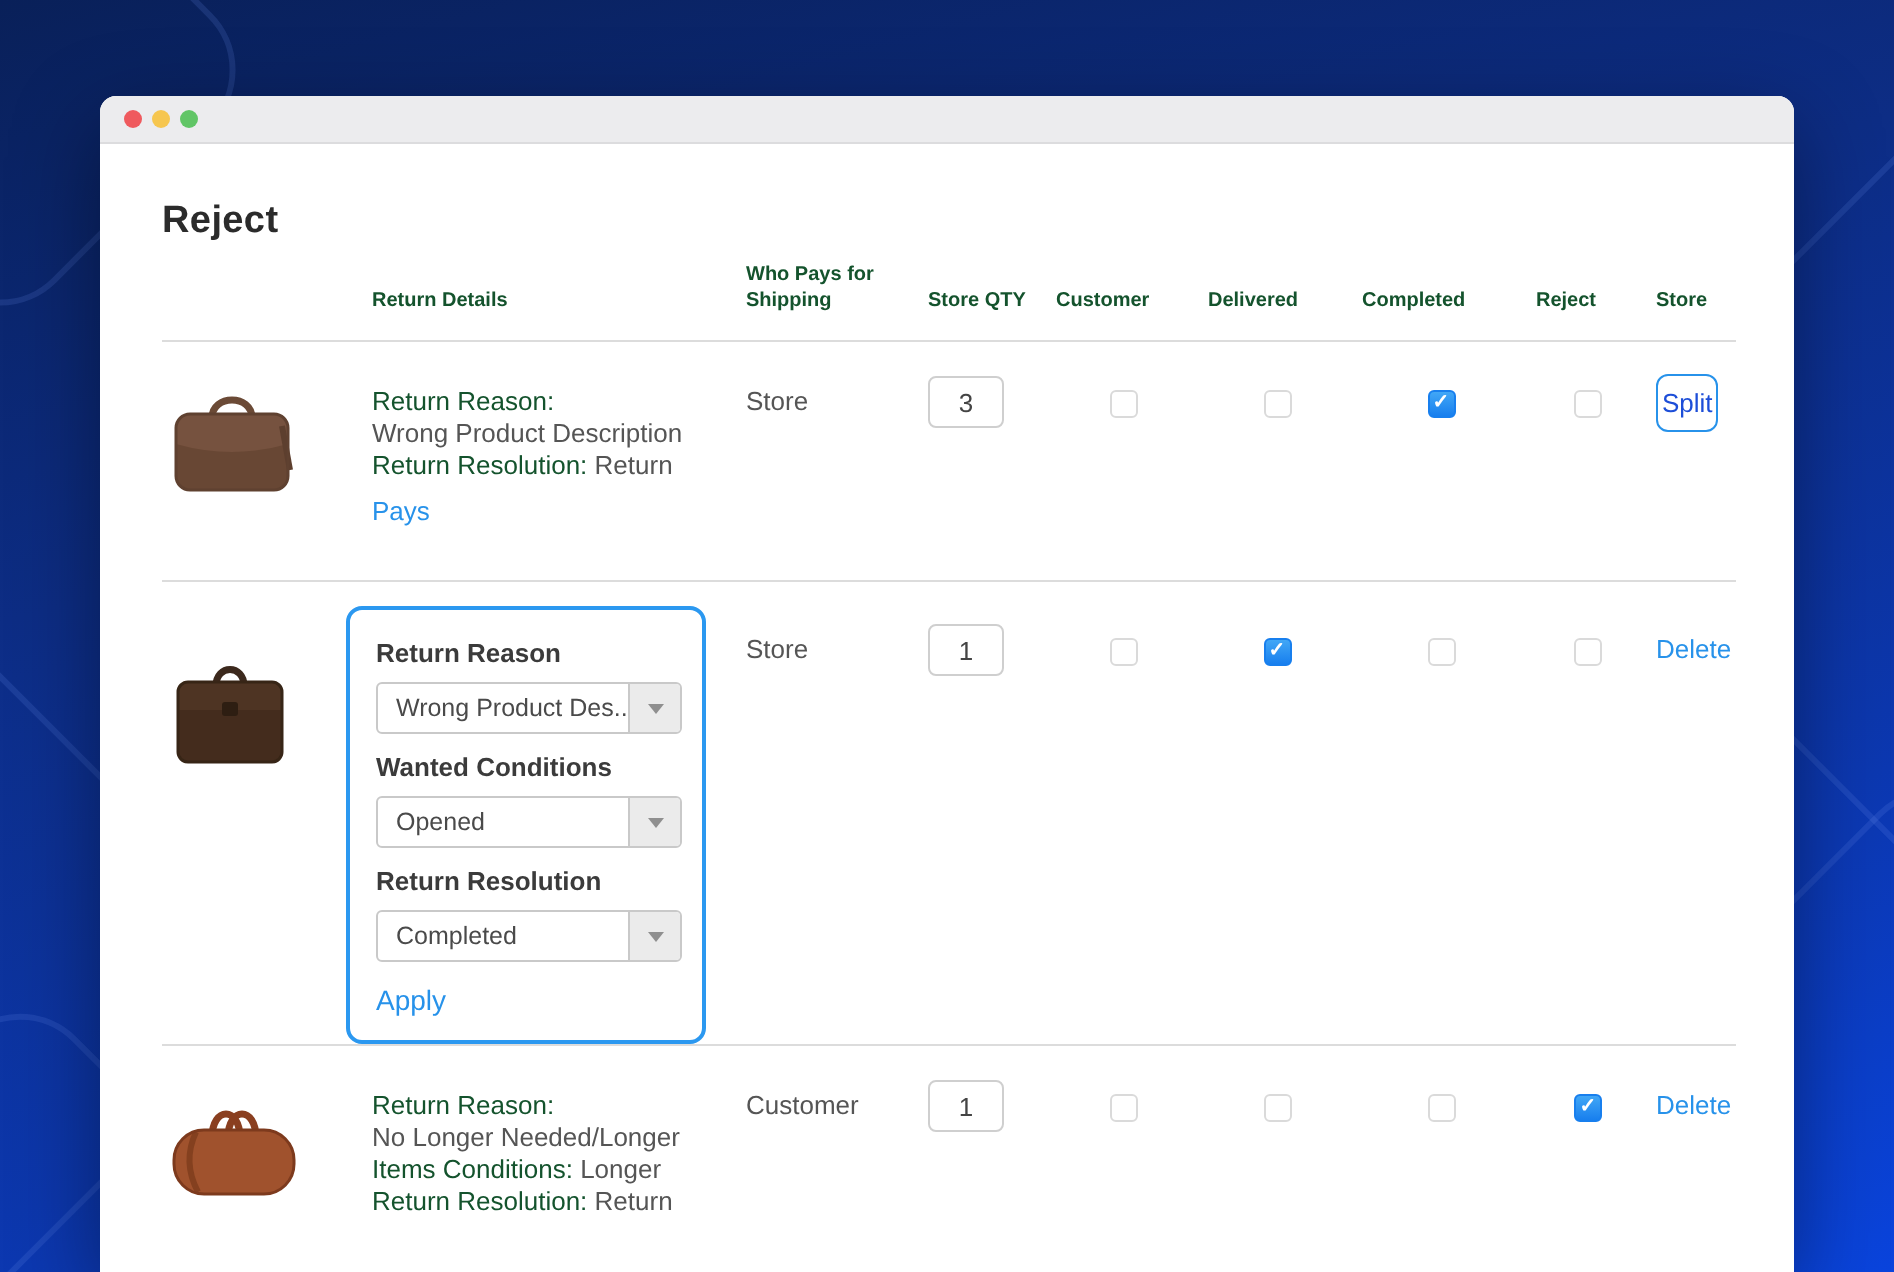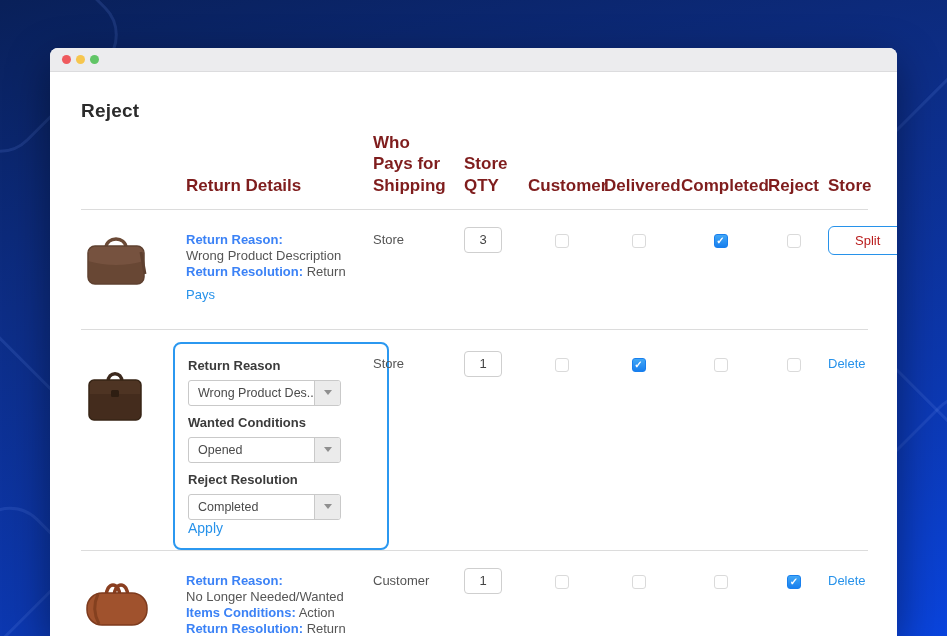--- a/index.html
+++ b/index.html
@@ -57,36 +57,36 @@
     grid-template-columns: 105px 187px 91px 64px 76px 77px 87px 60px 1fr;
     width: 787px;
   }
   .thead {
     align-items: end;
     padding-bottom: 13px;
     margin-top: 10px;
     border-bottom: 1px solid #dcdcdc;
   }
   .th {
-    font-size: 17px; font-weight: bold; color: #7f1d1d;
+    font-size: 10px; font-weight: bold; color: #14532d;
     line-height: 1.25; padding-right: 10px;
   }
   .row { border-bottom: 1px solid #dcdcdc; }
   .row.last { border-bottom: none; min-height: 125px; }
   .row-1 { min-height: 120px; }
   .row-2 { min-height: 218px; }
 
   .cell { padding-top: 22px; padding-right: 8px; font-size: 13px; color: #555; }
   .row-2 .cell.mid { padding-top: 26px; }
   .cell-img { padding-top: 20px; padding-left: 3px; }
   .row-2 .cell-img { padding-top: 36px; }
   .row-3 .cell-img { padding-top: 22px; }
 
   .details div { line-height: 16px; }
-  .b { font-weight: bold; color: #3b82f6; }
+  .b { font-weight: normal; color: #14532d; }
   .link {
     color: #2792ea; text-decoration: none; font-size: 13px;
     display: inline-block; cursor: pointer;
   }
   .details .link { margin-top: 7px; }
 
   .qty-input {
     width: 38px; height: 26px; margin-top: -5px;
     border: 1px solid #cfcfcf; border-radius: 4px;
     text-align: center; font-size: 13px; color: #444;
@@ -104,31 +104,31 @@
   .checkbox.checked {
     background: linear-gradient(180deg, #41a7f6, #187fee);
     border-color: #187fee;
   }
   .checkbox.checked::after {
     content: "✓"; color: #fff; font-size: 10px; font-weight: bold; line-height: 1;
   }
 
   .split-btn {
     margin-top: -6px;
-    padding: 6px 26px;
+    padding: 6px 2px;
     background: #fff;
     border: 1.5px solid #2792ea; border-radius: 6px;
-    color: #b91c1c; font-size: 13px;
+    color: #1d4ed8; font-size: 13px;
     font-family: "Liberation Sans", sans-serif;
     cursor: pointer; white-space: nowrap;
   }
 
   
   .editor {
-    width: 216px;
+    width: 180px;
     margin-left: -13px; margin-top: -10px;
     border: 2px solid #2b98f0; border-radius: 8px;
     background: #fff;
     padding: 12px 13px 12px 13px;
   }
   .elabel { font-size: 13px; font-weight: bold; color: #3b3b3b; margin: 9px 0 7px; }
   .elabel.first { margin-top: 2px; }
   .select {
     width: 153px; height: 26px;
     border: 1px solid #c9c9c9; border-radius: 3px;
@@ -142,21 +142,21 @@
   .sel-arrow {
     width: 26px; height: 100%;
     background: #ebebeb; border-left: 1px solid #c9c9c9;
     border-radius: 0 2px 2px 0;
     display: flex; align-items: center; justify-content: center;
   }
   .sel-arrow::after {
     content: ""; border-left: 4px solid transparent;
     border-right: 4px solid transparent; border-top: 5px solid #8f8f8f;
   }
-  .editor .link { font-size: 14px; }
+  .editor .link { margin-top: 11px; font-size: 14px; }
 </style>
 </head>
 <body>
 
 <div class="diamond d1"></div>
 <div class="diamond d2"></div>
 <div class="diamond d3"></div>
 <div class="diamond d4"></div>
 <div class="diamond d5"></div>
 
@@ -232,21 +232,21 @@
           <div class="elabel first">Return Reason</div>
           <div class="select">
             <span class="sel-val">Wrong Product Des...</span>
             <span class="sel-arrow"></span>
           </div>
           <div class="elabel">Wanted Conditions</div>
           <div class="select">
             <span class="sel-val">Opened</span>
             <span class="sel-arrow"></span>
           </div>
-          <div class="elabel">Reject Resolution</div>
+          <div class="elabel">Return Resolution</div>
           <div class="select">
             <span class="sel-val">Completed</span>
             <span class="sel-arrow"></span>
           </div>
           <a class="link">Apply</a>
         </div>
       </div>
       <div class="cell mid">Store</div>
       <div class="cell mid">
         <input class="qty-input" value="1" style="">
@@ -271,22 +271,22 @@
         <svg width="66" height="56" viewBox="0 0 66 56" aria-hidden="true">
           <path d="M22 24 C22 8 36 8 36 24" fill="none" stroke="#8a3f20" stroke-width="3.5"></path>
           <path d="M30 24 C30 8 44 8 44 24" fill="none" stroke="#8a3f20" stroke-width="3.5"></path>
           <rect x="3" y="20" width="60" height="32" rx="15" fill="#a0522d"></rect>
           <path d="M14 21 q-7 15 1 30" stroke="#84401f" stroke-width="3" fill="none"></path>
           <rect x="3" y="20" width="60" height="32" rx="15" fill="none" stroke="#7d3a1d" stroke-width="1.5"></rect>
         </svg>
       </div>
       <div class="cell details">
         <div class="b">Return Reason:</div>
-        <div>No Longer Needed/Wanted</div>
-        <div><span class="b">Items Conditions:</span> <span>Action</span></div>
+        <div>No Longer Needed/Longer</div>
+        <div><span class="b">Items Conditions:</span> <span>Longer</span></div>
         <div><span class="b">Return Resolution:</span> <span>Return</span></div>
       </div>
       <div class="cell mid">Customer</div>
       <div class="cell mid">
         <input class="qty-input" value="1" style="">
       </div>
       <div class="cell mid cell-check">
           <span class="checkbox"></span>
         </div>
       <div class="cell mid cell-check">

